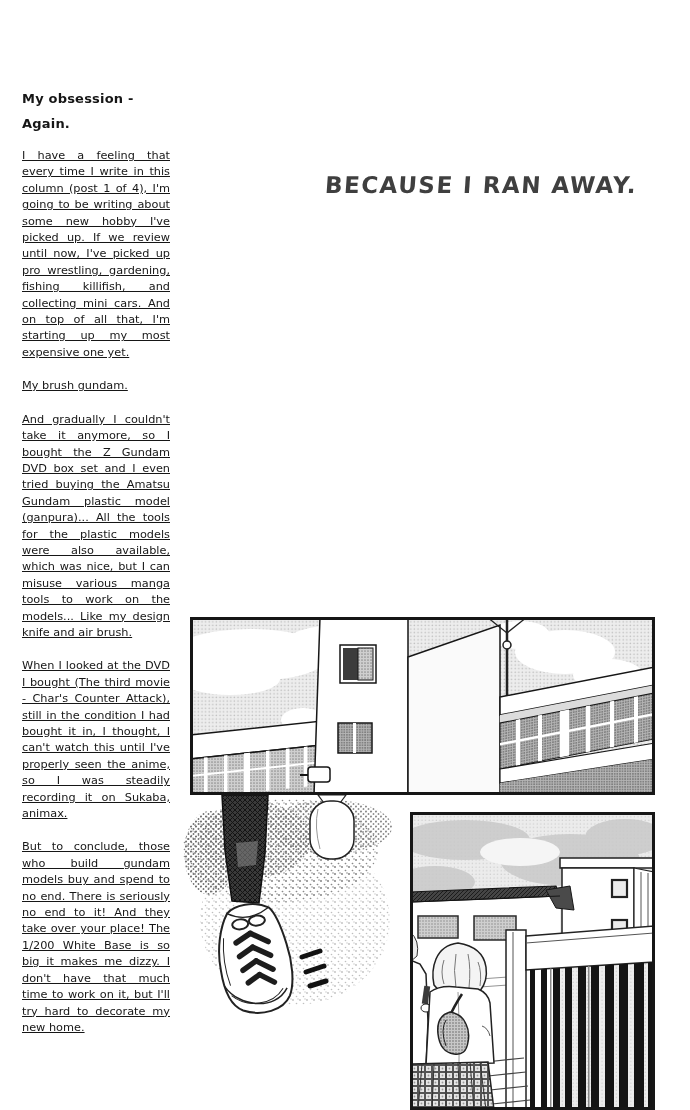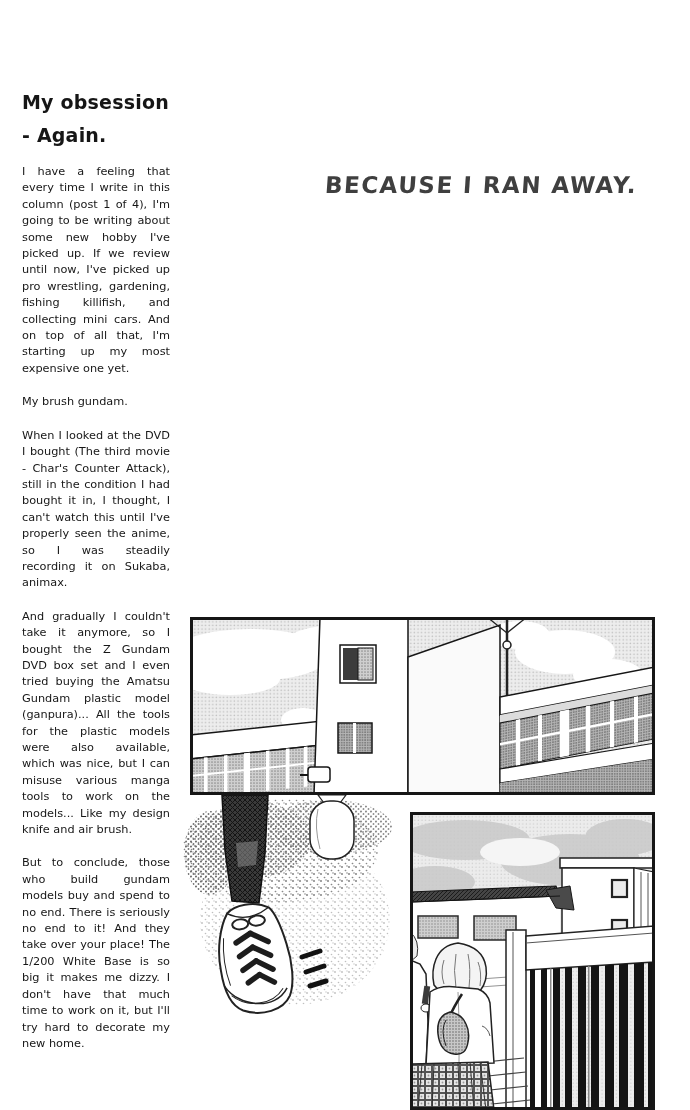--- a/index.html
+++ b/index.html
@@ -2,22 +2,22 @@
 <html><head>
 <meta charset="utf-8">
 <style>
   html,body{margin:0;padding:0;background:#fff;}
   .page{
     position:relative;width:690px;height:1110px;background:#ffffff;
     overflow:hidden;font-family:"DejaVu Sans",sans-serif;color:#161616;
   }
   
   .column{position:absolute;left:22px;top:86px;width:148px;}
-  .column h1{font-size:19px;line-height:33px;font-weight:bold;margin:0 0 12px 0;letter-spacing:.2px;}
-  .column p{font-size:11.3px;line-height:16.4px;text-align:justify;margin:0 0 17px 0;}
+  .column h1{font-size:13px;line-height:25px;font-weight:bold;margin:0 0 12px 0;letter-spacing:.2px;}
+  .column p{font-size:11.3px;line-height:16.4px;text-align:justify;margin:0 0 17px 0;text-decoration:underline;}
   
   .caption{
     position:absolute;left:325px;top:172px;white-space:nowrap;
     font-size:23px;font-weight:bold;letter-spacing:1.5px;color:#3f3f3f;
     transform:skewX(-4deg);
   }
   figure{margin:0;padding:0;position:absolute;}
   .panel-building{left:190px;top:617px;width:465px;height:178px;}
   .vignette{left:180px;top:795px;width:220px;height:250px;}
   .panel-gate{left:410px;top:812px;width:245px;height:298px;}
@@ -25,22 +25,22 @@
 </style>
 </head>
 <body>
 
 <div class="page">
 
   <aside class="column">
     <h1>My obsession - Again.</h1>
     <p>I have a feeling that every time I write in this column (post 1 of 4), I'm going to be writing about some new hobby I've picked up.  If we review until now, I've picked up pro wrestling, gardening, fishing killifish, and collecting mini cars.  And on top of all that, I'm starting up my most  expensive one yet.</p>
     <p>My brush gundam.</p>
+    <p>And gradually I couldn't take it anymore, so I bought the Z Gundam DVD box set and I even tried buying the Amatsu Gundam plastic model (ganpura)...  All the tools for the plastic models were also available, which was nice, but I can misuse various manga tools to work on the models...  Like my design knife and air brush.</p>
     <p>When I looked at the DVD I bought (The third movie - Char's Counter Attack), still in the condition I had bought it in, I thought, I can't watch this until I've properly seen the anime, so I was steadily recording it on Sukaba, animax.</p>
-    <p>And gradually I couldn't take it anymore, so I bought the Z Gundam DVD box set and I even tried buying the Amatsu Gundam plastic model (ganpura)...  All the tools for the plastic models were also available, which was nice, but I can misuse various manga tools to work on the models...  Like my design knife and air brush.</p>
     <p>But to conclude, those who build gundam models buy and spend to no end.  There is seriously no end to it! And they take over your place!  The 1/200 White Base is so big it makes me dizzy.  I don't have that much time to work on it, but I'll try hard to decorate my new home.</p>
   </aside>
 
   <div class="caption">BECAUSE I RAN AWAY.</div>
 
   <figure class="panel-building">
     <svg width="465" height="178" viewBox="0 0 465 178">
       <defs>
         <pattern id="p1sky" width="3.6" height="3.6" patternUnits="userSpaceOnUse">
           <rect width="3.6" height="3.6" fill="#ededed"></rect>

